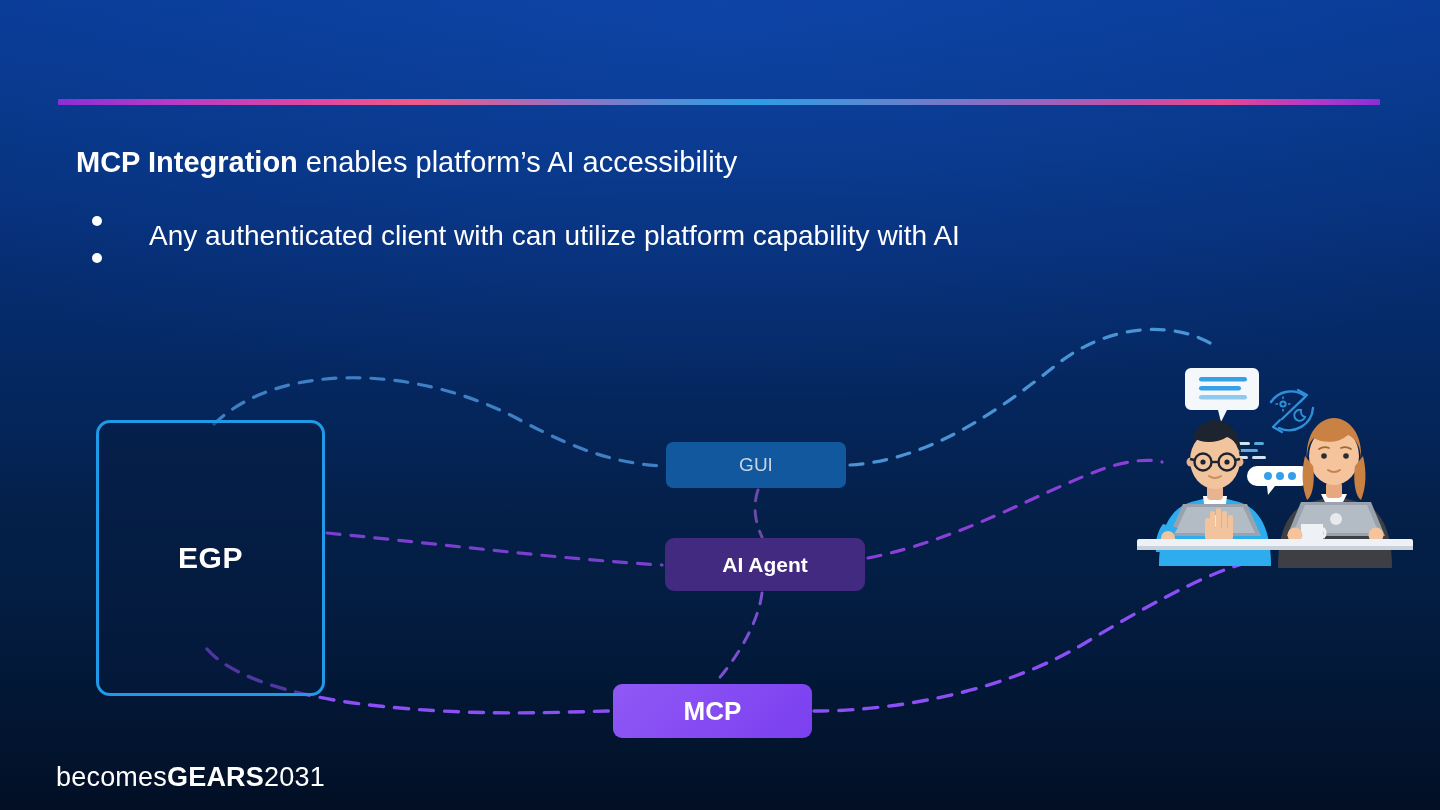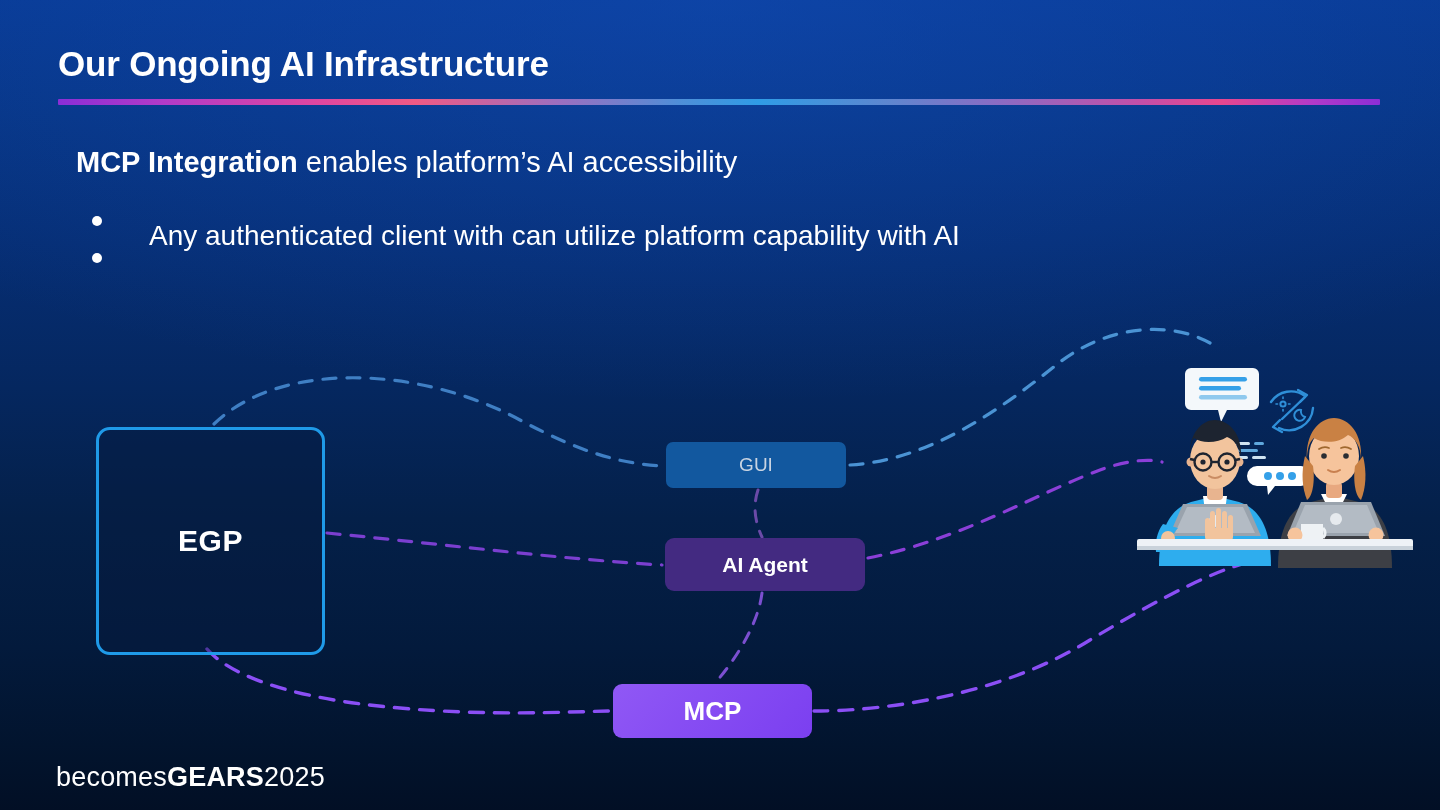--- a/index.html
+++ b/index.html
@@ -118,25 +118,24 @@
     display: flex;
     align-items: center;
     justify-content: center;
     box-sizing: border-box;
   }
 
   #node-egp {
     left: 96px;
     top: 420px;
     width: 229px;
-    height: 228px;
+    height: 276px;
     border: 3px solid #1f9ae8;
     border-radius: 14px;
     background: rgba(6,26,63,0.45);
-    margin-top: 7px;
   }
   #node-egp .node-label {
     font-size: 30px;
     font-weight: bold;
     color: #ffffff;
     letter-spacing: 0.5px;
   }
 
   #node-gui {
     left: 666px;
@@ -200,21 +199,20 @@
   }
   #footer-logo .mercari { font-weight: normal; }
   #footer-logo .gears { font-weight: bold; }
   #footer-logo .year { font-weight: normal; }
 </style>
 </head>
 <body>
 
 <div id="slide">
 
-  <div id="title">Our Ongoing AI Infrastructure</div>
   <div id="accent-bar"></div>
 
   <div id="subtitle">
     <span class="bold">MCP Integration</span><span> enables platform’s AI accessibility</span>
   </div>
 
   <div id="bullets">
     <div class="bullet-row">
       <span class="bullet-dot"></span>
       <span class="bullet-text">Any authenticated client with can utilize platform capability with AI</span>
@@ -379,16 +377,16 @@
         <circle cx="241" cy="179" r="7.5" fill="#f6c49c"></circle>
       </g>
 
       <rect x="2" y="183" width="276" height="10" rx="2" fill="#eef2f6"></rect>
       <rect x="2" y="190" width="276" height="4" fill="#c9d2da"></rect>
     </svg>
 
   </div>
 
   <div id="footer-logo">
-    <span class="mercari">becomes</span><span class="gears">GEARS</span><span class="year">2025</span>
+    <span class="mercari">becomes</span><span class="gears">GEARS</span><span class="year">2031</span>
   </div>
 
 </div>
 
 </body></html>

